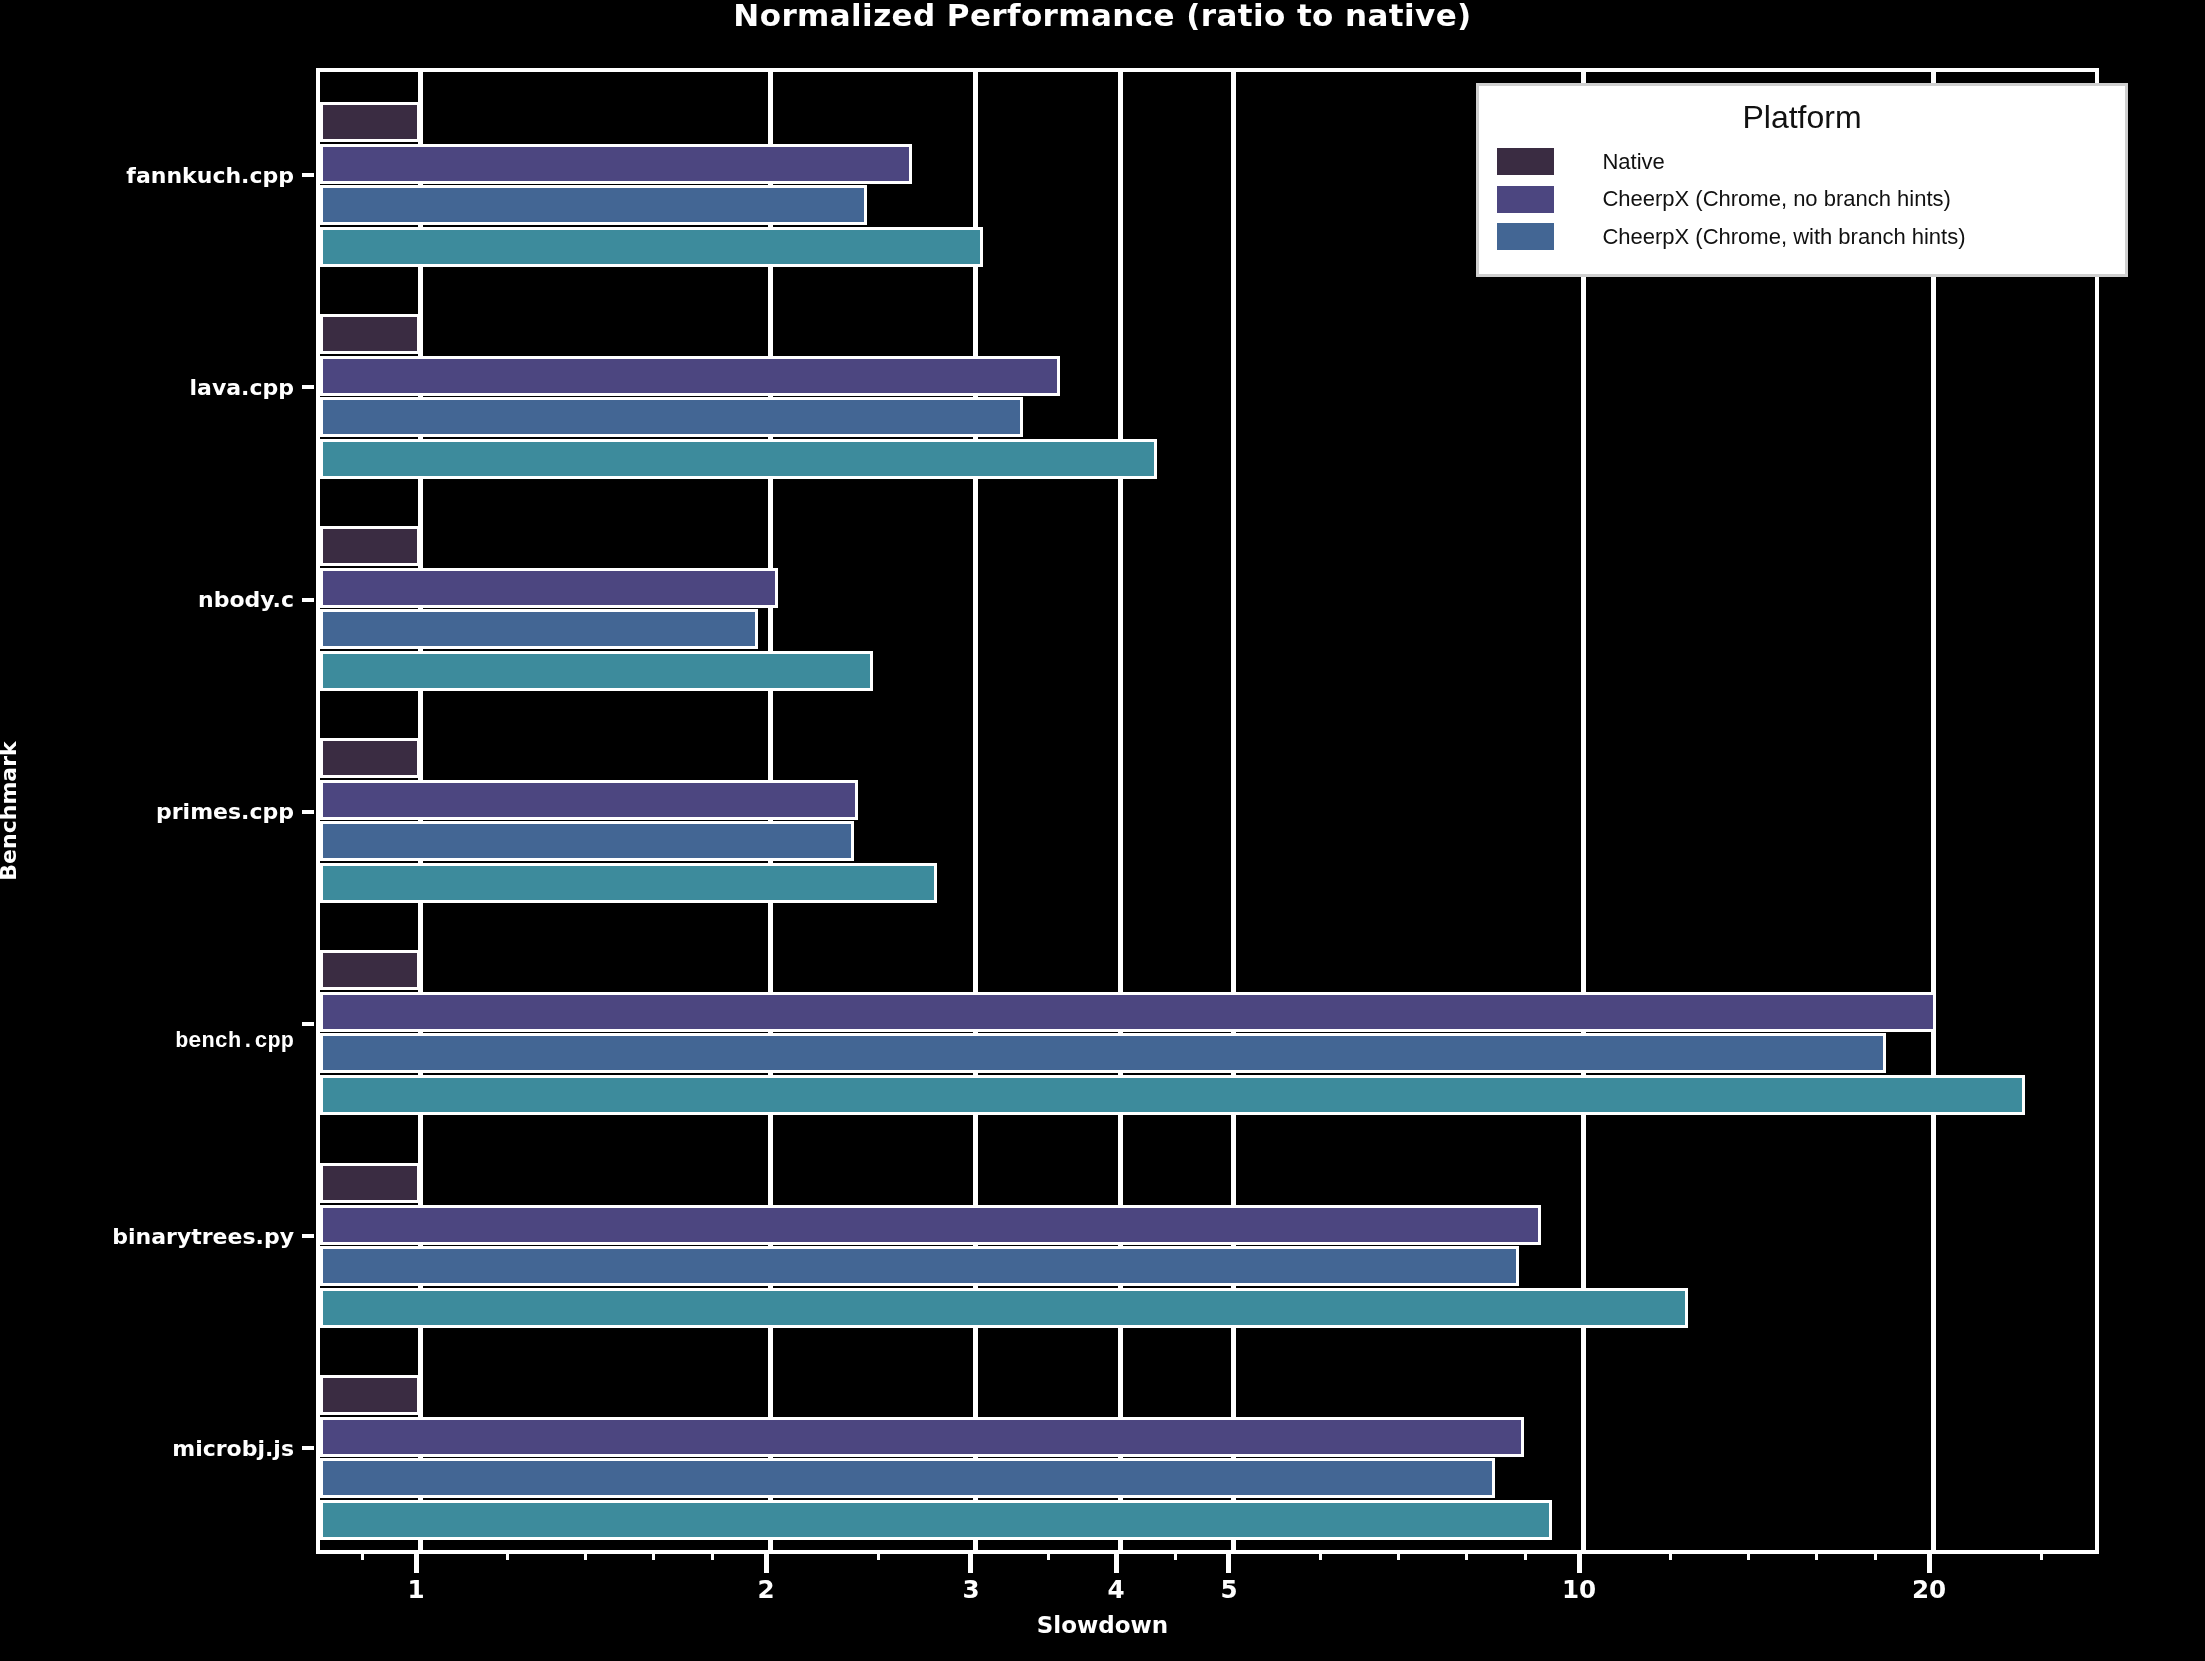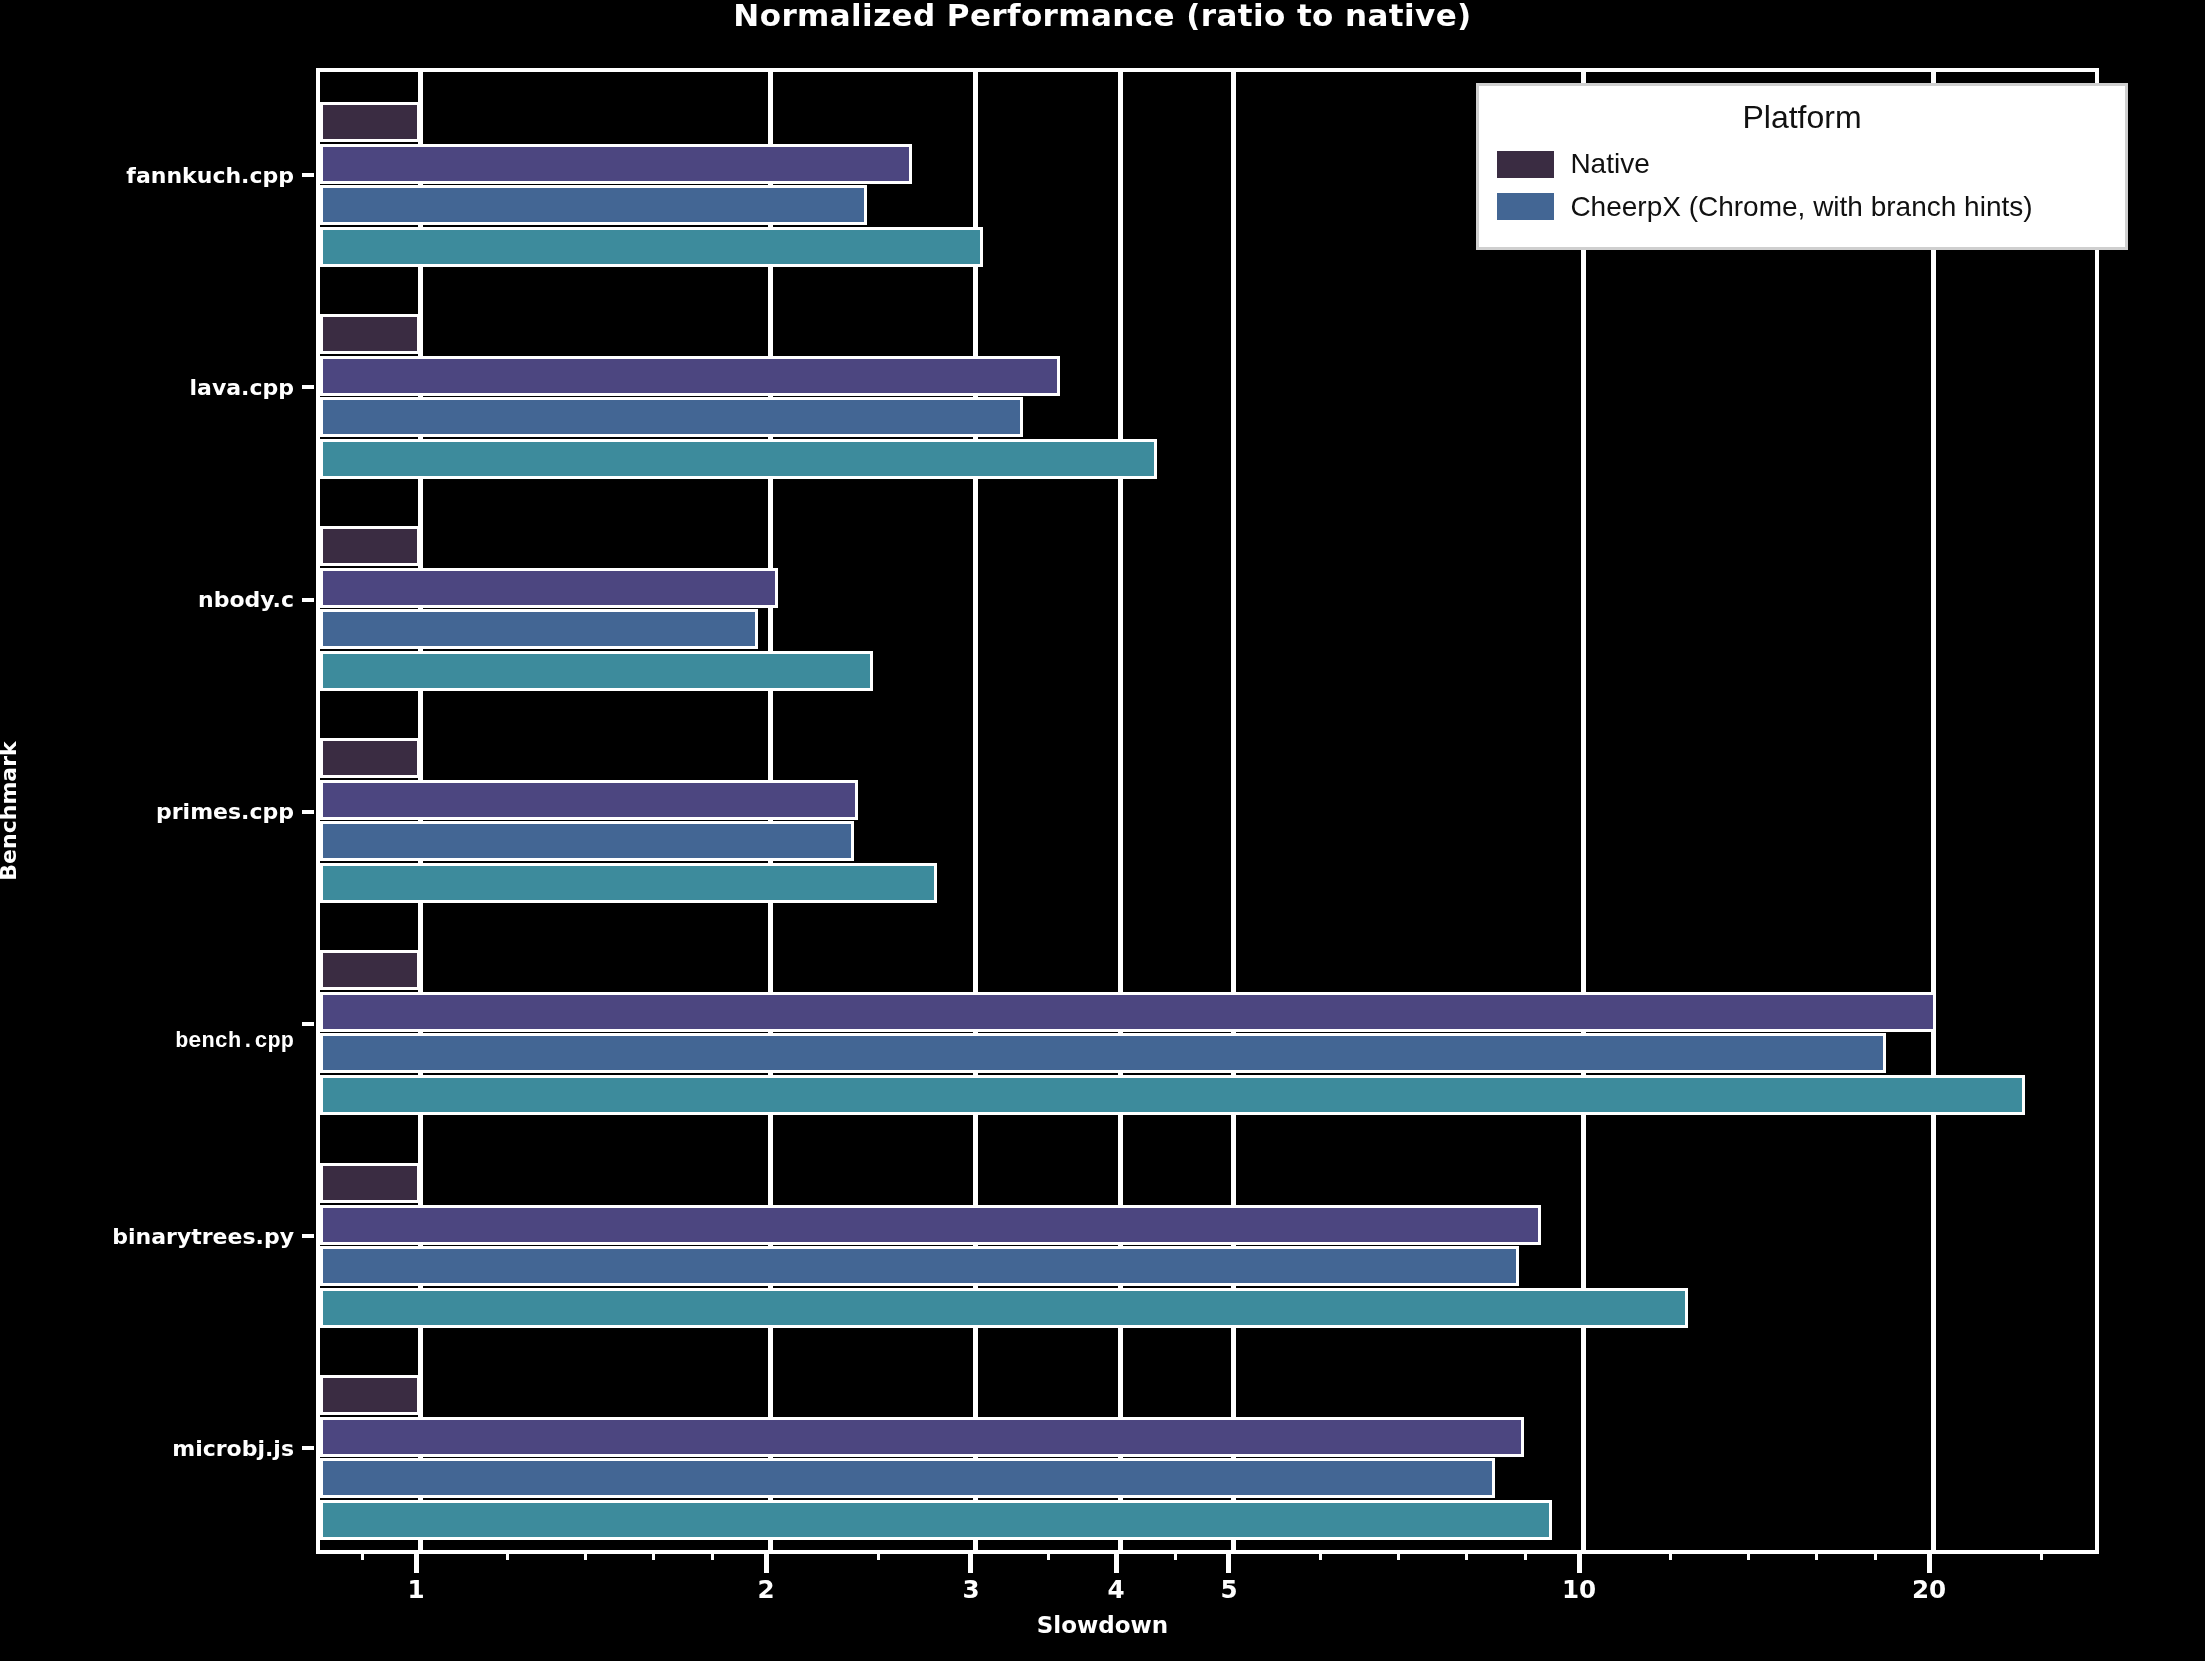--- a/index.html
+++ b/index.html
@@ -59,21 +59,21 @@
     position:absolute;left:1476px;top:83px;width:652px;
     background:#ffffff;border:3px solid #cfcfcf;box-sizing:border-box;
     padding:10.4px 18px 13.4px 18px;
   }
   #legend-title{
     text-align:center;color:#111;font-size:32px;margin:3px 0 12px 0;
     font-family:"Liberation Sans",sans-serif;
   }
   .legend-row{display:flex;align-items:center;margin:0 0 10.4px 0;}
   .legend-swatch{width:57px;height:27px;flex:0 0 auto;margin-right:16.4px;}
-  .legend-text{color:#111;font-size:28px;white-space:nowrap;font-family:"Liberation Sans",sans-serif;}
+  .legend-text{color:#111;font-size:22px;white-space:nowrap;font-family:"Liberation Sans",sans-serif;margin-left:32px;}
 </style>
 </head>
 <body>
 
 <div id="stage">
 
   <div id="chart-title">Normalized Performance (ratio to native)</div>
 
   <div id="ylabel">Benchmark</div>
 
@@ -186,20 +186,24 @@
   <div id="xlabel">Slowdown</div>
 
   <div id="legend">
     <div id="legend-title">Platform</div>
     <div id="legend-rows">
         <div class="legend-row">
           <span class="legend-swatch" style="background: rgb(58, 44, 66);"></span>
           <span class="legend-text">Native</span>
         </div>
         <div class="legend-row">
+          <span class="legend-swatch" style="background: rgb(76, 70, 128);"></span>
+          <span class="legend-text">CheerpX (Chrome, no branch hints)</span>
+        </div>
+        <div class="legend-row">
           <span class="legend-swatch" style="background: rgb(67, 102, 148);"></span>
           <span class="legend-text">CheerpX (Chrome, with branch hints)</span>
         </div>
       </div>
   </div>
 
 </div>
 
 
 </body></html>

